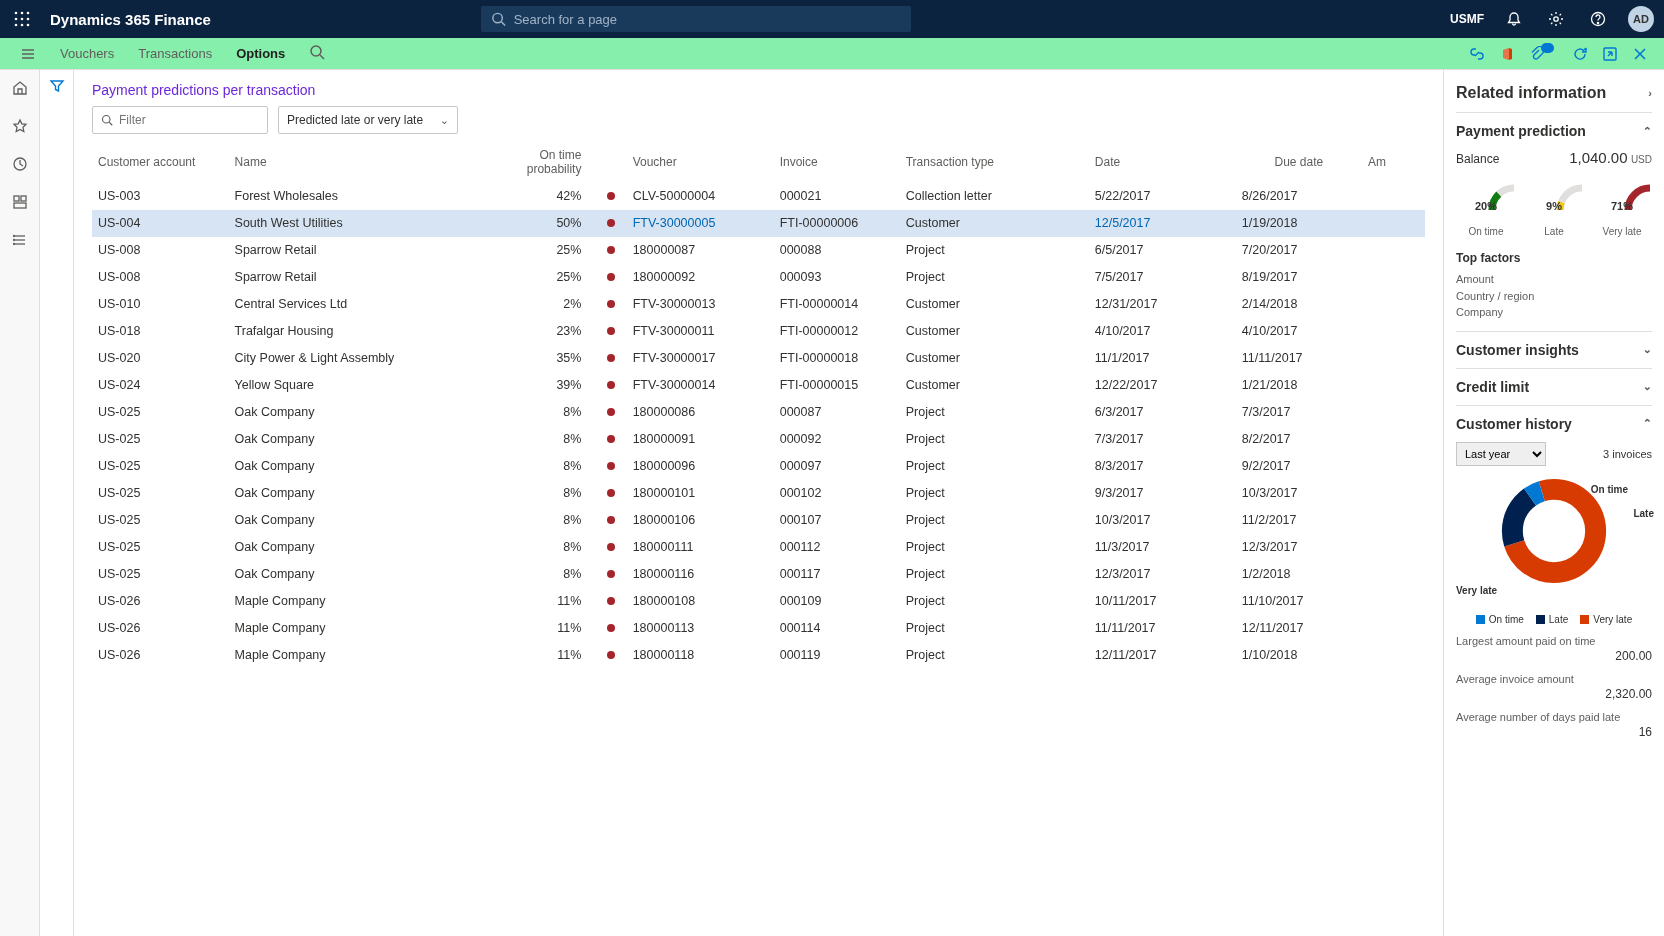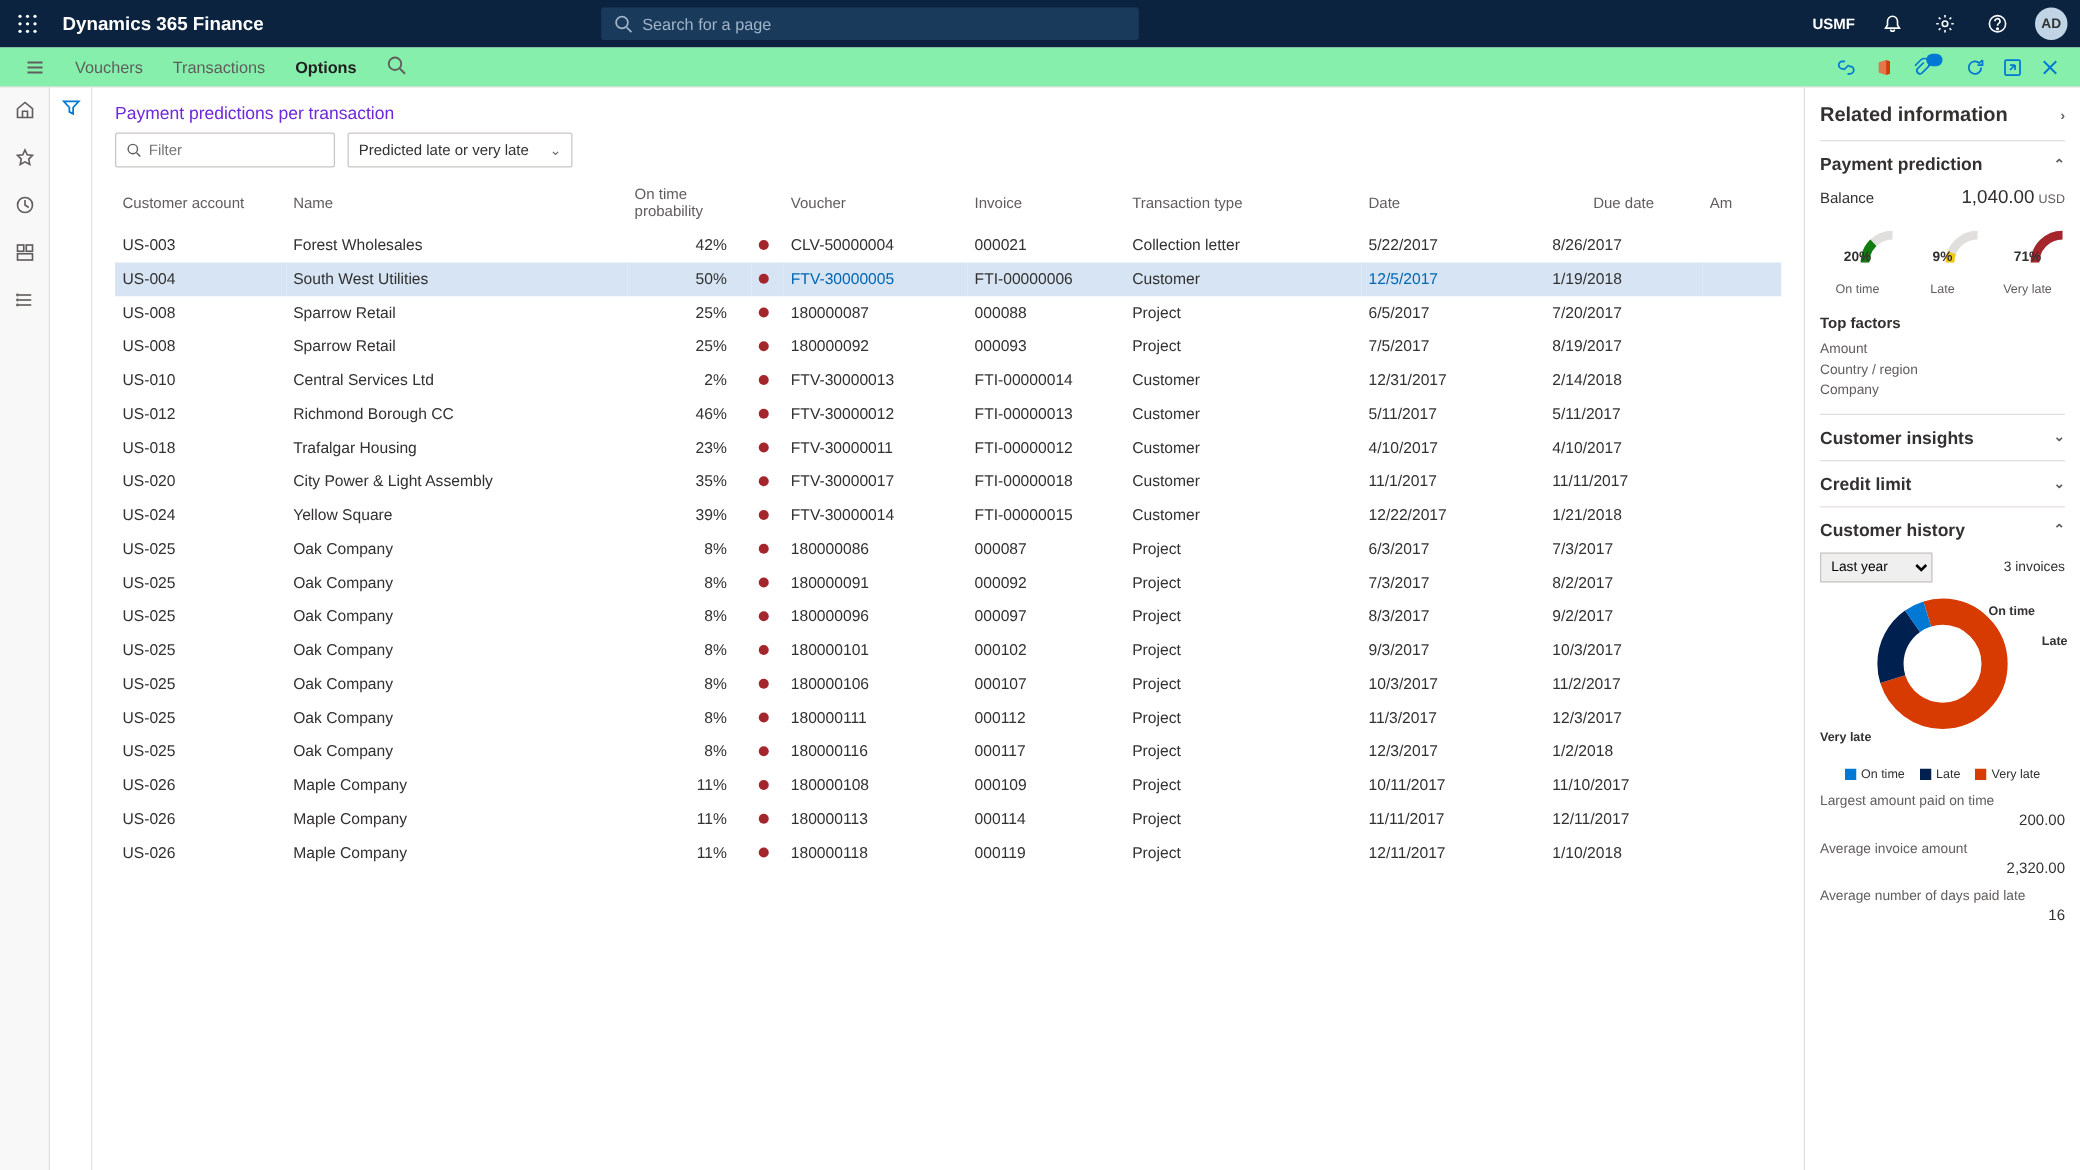--- a/index.html
+++ b/index.html
@@ -42,21 +42,21 @@
 .filters .dropdn { width:180px; justify-content:space-between; color:#323130; }
 
 table { width:100%; border-collapse:collapse; font-size:12.5px; }
 th { text-align:left; font-weight:400; color:#605e5c; padding:8px 6px 6px 6px; font-size:12px; }
 td { padding:6px 6px; border-top:1px solid transparent; }
 tbody tr { height:26px; }
 tbody tr.selected { background:#d6e4f4; }
 .dot { width:8px; height:8px; border-radius:50%; background:#a4262c; display:inline-block; }
 .rnum { text-align:right; padding-right:20px; }
 .link { color:#0066b3; }
-th.rnum { text-align:left; }
+th.rnum { text-align:right; }
 
 
 .side h2 { font-size:16px; font-weight:600; display:flex; justify-content:space-between; align-items:center; margin-bottom:10px;gap:16px; }
 .side .sec { border-top:1px solid #e1dfdd; padding:10px 0; }
 .side .sec h3 { font-size:14px; font-weight:600; display:flex; justify-content:space-between; align-items:center; cursor:pointer; }
 .side .balance { display:flex; justify-content:space-between; align-items:baseline; margin:10px 0 16px; }
 .side .balance .val { font-size:15px; font-weight:400; }
 .side .balance .usd { font-size:10px; color:#605e5c; }
 .gauges { display:flex; justify-content:space-between; margin-bottom:12px; }
 .gauge { width:60px; text-align:center; font-size:10px; }
@@ -312,32 +312,20 @@
           <tr>
             <td>US-010</td>
             <td>Central Services Ltd</td>
             <td class="rnum">2%</td>
             <td><span class="dot"></span></td>
             <td>FTV-30000013</td>
             <td>FTI-00000014</td>
             <td>Customer</td>
             <td>12/31/2017</td>
             <td>2/14/2018</td>
-            <td></td>
-          </tr>
-          <tr>
-            <td>US-012</td>
-            <td>Richmond Borough CC</td>
-            <td class="rnum">46%</td>
-            <td><span class="dot"></span></td>
-            <td>FTV-30000012</td>
-            <td>FTI-00000013</td>
-            <td>Customer</td>
-            <td>5/11/2017</td>
-            <td>5/11/2017</td>
             <td></td>
           </tr>
           <tr>
             <td>US-018</td>
             <td>Trafalgar Housing</td>
             <td class="rnum">23%</td>
             <td><span class="dot"></span></td>
             <td>FTV-30000011</td>
             <td>FTI-00000012</td>
             <td>Customer</td>

